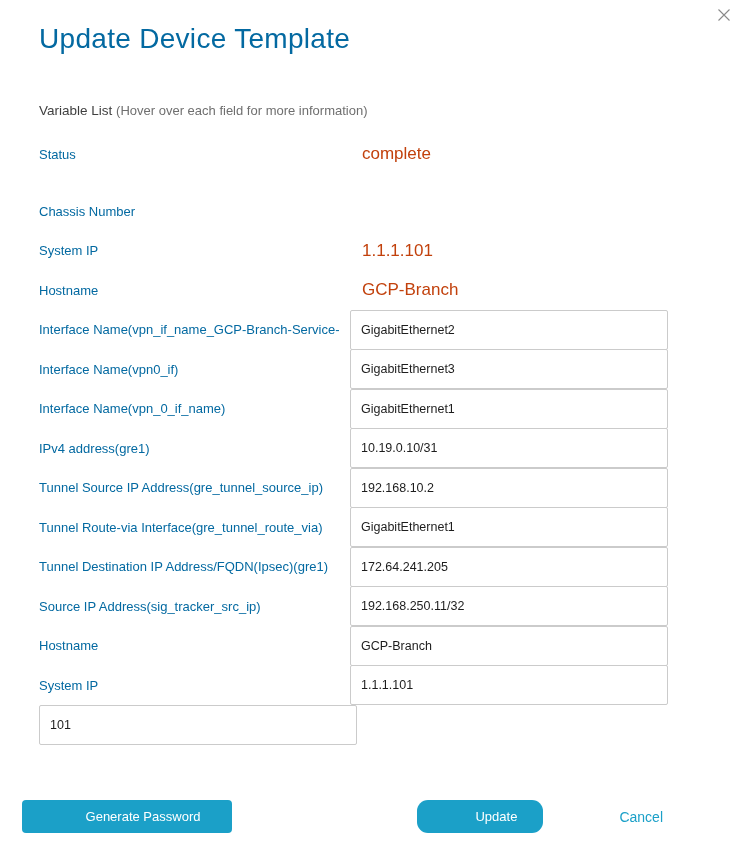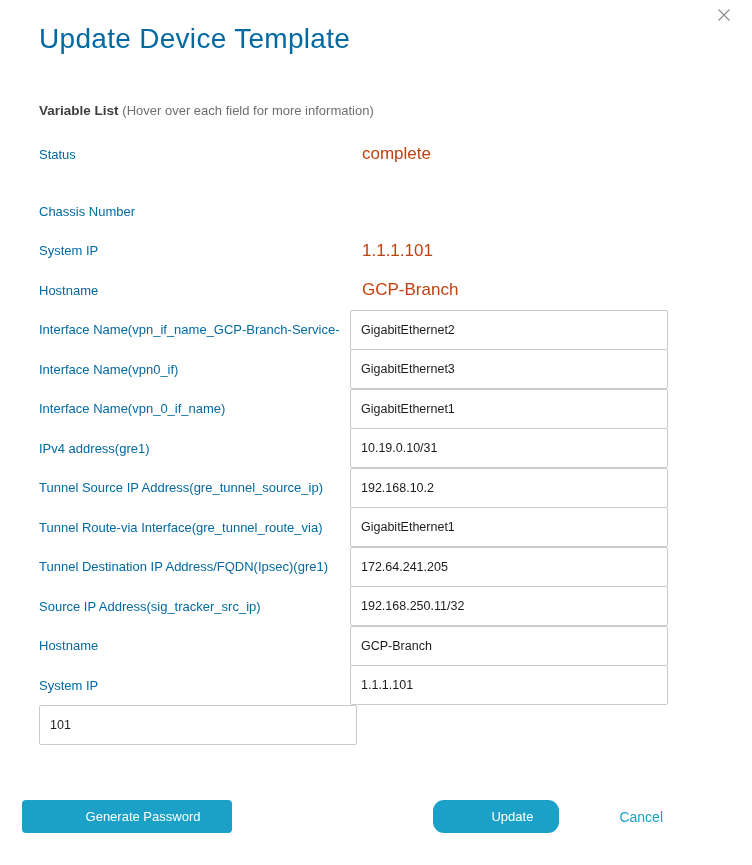--- a/index.html
+++ b/index.html
@@ -26,21 +26,21 @@
     letter-spacing: 0.3px;
     line-height: 34px;
   }
 
   .section-head {
     margin-top: 46px;
     font-size: 13.5px;
     color: #444444;
     line-height: 17px;
   }
-  .section-head .heading { font-weight: bold; color: #3f3f3f; }
+  .section-head .heading { font-weight: normal; color: #3f3f3f; }
   .section-head .hint { font-weight: normal; color: #6f6f6f; font-size: 13px; }
 
   .rows { margin-top: 21px; }
   .row {
     display: flex;
     align-items: center;
     height: 28px;
     margin-bottom: 11.5px;
   }
   .row.gap-after { margin-bottom: 29px; }
@@ -89,21 +89,21 @@
     font-family: "Liberation Sans", "DejaVu Sans", sans-serif;
     font-size: 13px;
     height: 33px;
     cursor: pointer;
     padding-left: 32px;
   }
   .btn.wide { width: 210px; }
   .btn.update { width: 126px; border-radius: 11px; }
   .footer-right { display: flex; align-items: center; }
   .cancel {
-    margin-left: 60px;
+    margin-left: 76px;
     color: #1ba0c8;
     font-size: 14px;
     cursor: pointer;
     text-decoration: none;
   }
 </style>
 </head>
 <body>
 
 <div class="modal">

